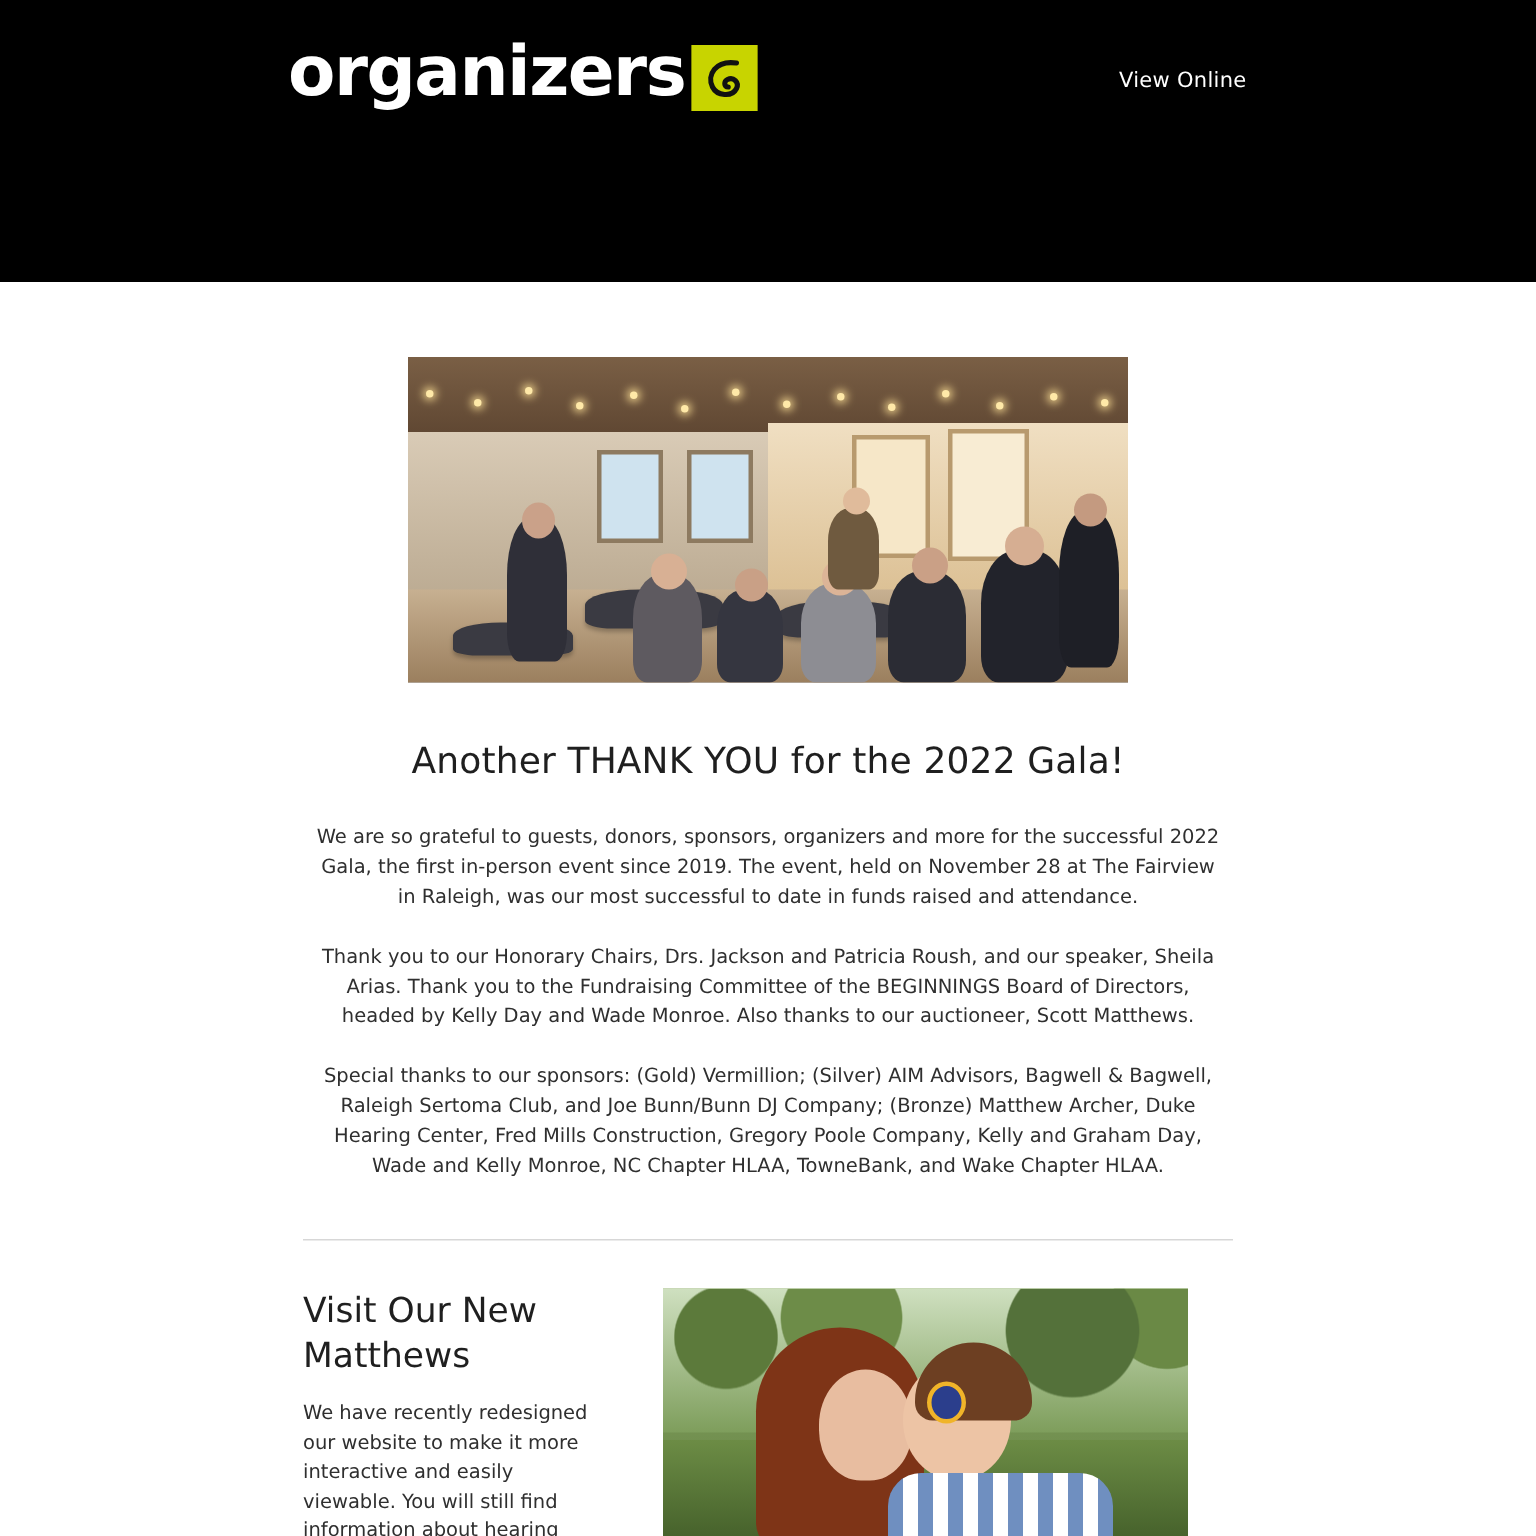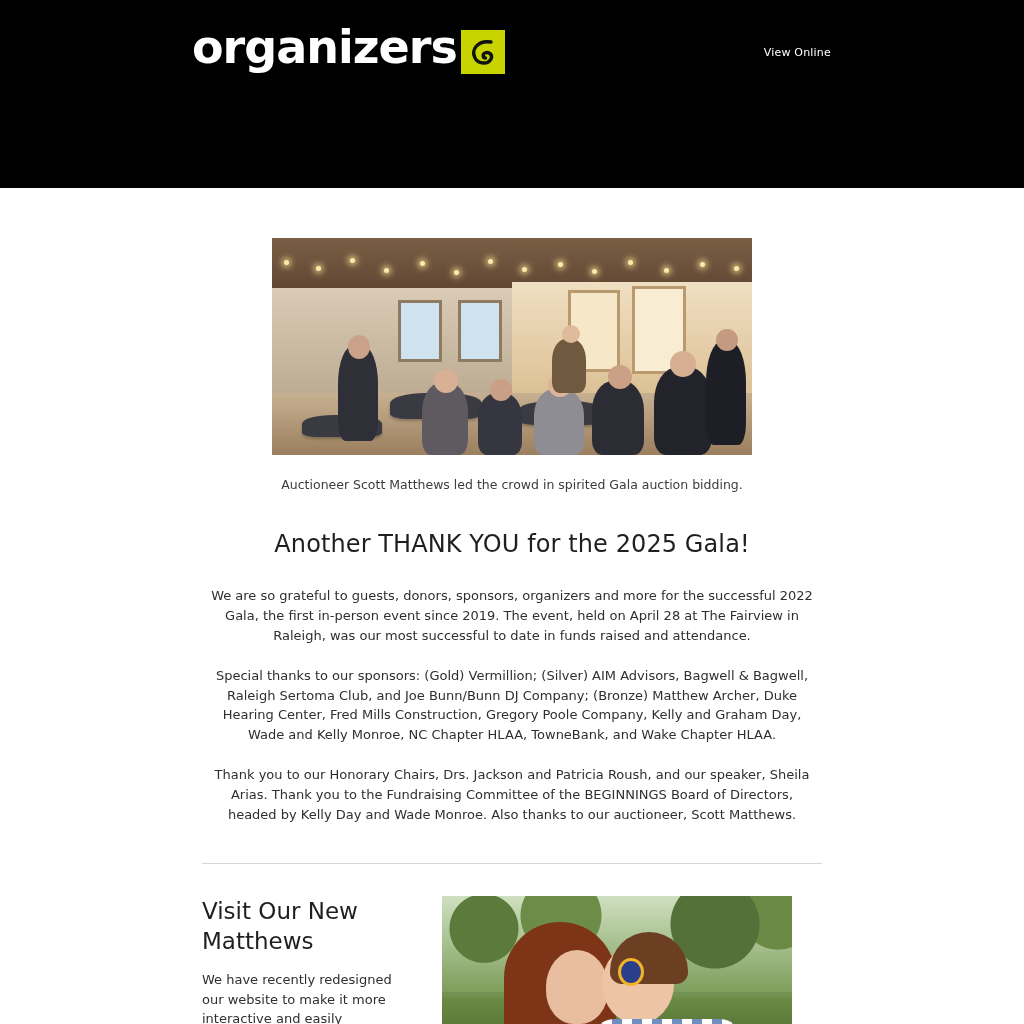--- a/index.html
+++ b/index.html
@@ -44,21 +44,21 @@
     margin-top: 6px;
     display: block;
     position: relative;
   }
   .logo-mark svg { display: block; }
   .view-online {
     position: absolute;
     right: 193px;
     top: 46px;
     color: #ffffff;
-    font-size: 11px;
+    font-size: 14px;
     text-decoration: none;
     letter-spacing: .2px;
   }
 
   
   .page {
     width: 1024px;
     background: #ffffff;
   }
   .content {
@@ -300,27 +300,26 @@
         <span class="h" style="left:336px; bottom:66px; width:24px; height:24px; background:#caa086;"></span>
         <span style="left:382px; bottom:0;   width:58px; height:88px; background:#22232b;"></span>
         <span class="h" style="left:398px; bottom:78px; width:26px; height:26px; background:#d6ae92;"></span>
         <span style="left:434px; bottom:10px; width:40px; height:104px; background:#1e1f26;"></span>
         <span class="h" style="left:444px; bottom:104px; width:22px; height:22px; background:#c49a80;"></span>
         <span style="left:280px; bottom:62px; width:34px; height:54px; background:#6f5a3f;"></span>
         <span class="h" style="left:290px; bottom:112px; width:18px; height:18px; background:#e0bb9b;"></span>
       </div>
     </div>
 
-    <div class="caption">Auctioneer Scott Matthews led the crowd in spirited Gala auction bidding.</div>
-
-    <h1 class="headline">Another THANK YOU for the 2025 Gala!</h1>
-
-    <p class="para">We are so grateful to guests, donors, sponsors, organizers and more for the successful 2022 Gala, the first in-person event since 2019. The event, held on April 28 at The Fairview in Raleigh, was our most successful to date in funds raised and attendance.</p>
+
+    <h1 class="headline">Another THANK YOU for the 2022 Gala!</h1>
+
+    <p class="para">We are so grateful to guests, donors, sponsors, organizers and more for the successful 2022 Gala, the first in-person event since 2019. The event, held on November 28 at The Fairview in Raleigh, was our most successful to date in funds raised and attendance.</p>
+    <p class="para">Thank you to our Honorary Chairs, Drs. Jackson and Patricia Roush, and our speaker, Sheila Arias. Thank you to the Fundraising Committee of the BEGINNINGS Board of Directors, headed by Kelly Day and Wade Monroe. Also thanks to our auctioneer, Scott Matthews.</p>
     <p class="para">Special thanks to our sponsors: (Gold) Vermillion; (Silver) AIM Advisors, Bagwell &amp; Bagwell, Raleigh Sertoma Club, and Joe Bunn/Bunn DJ Company; (Bronze) Matthew Archer, Duke Hearing Center, Fred Mills Construction, Gregory Poole Company, Kelly and Graham Day, Wade and Kelly Monroe, NC Chapter HLAA, TowneBank, and Wake Chapter HLAA.</p>
-    <p class="para">Thank you to our Honorary Chairs, Drs. Jackson and Patricia Roush, and our speaker, Sheila Arias. Thank you to the Fundraising Committee of the BEGINNINGS Board of Directors, headed by Kelly Day and Wade Monroe. Also thanks to our auctioneer, Scott Matthews.</p>
 
     <hr class="divider">
 
     <div class="two-col">
       <div class="col-left">
         <h2>Visit Our New Matthews</h2>
         <p>We have recently redesigned our website to make it more interactive and easily viewable. You will still find information about hearing loss, ways to</p>
       </div>
       <div class="col-right">
         <div class="photo2">

